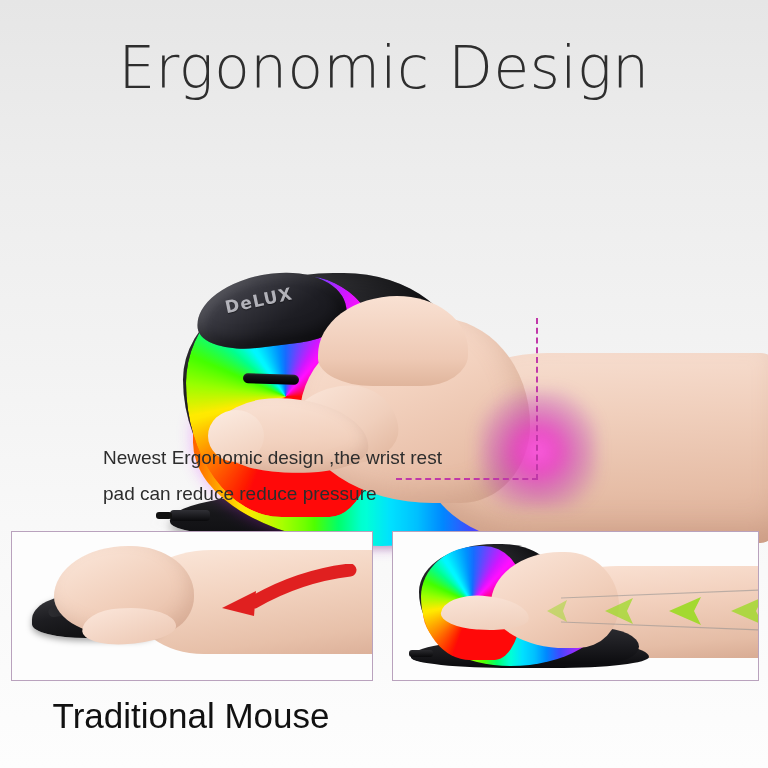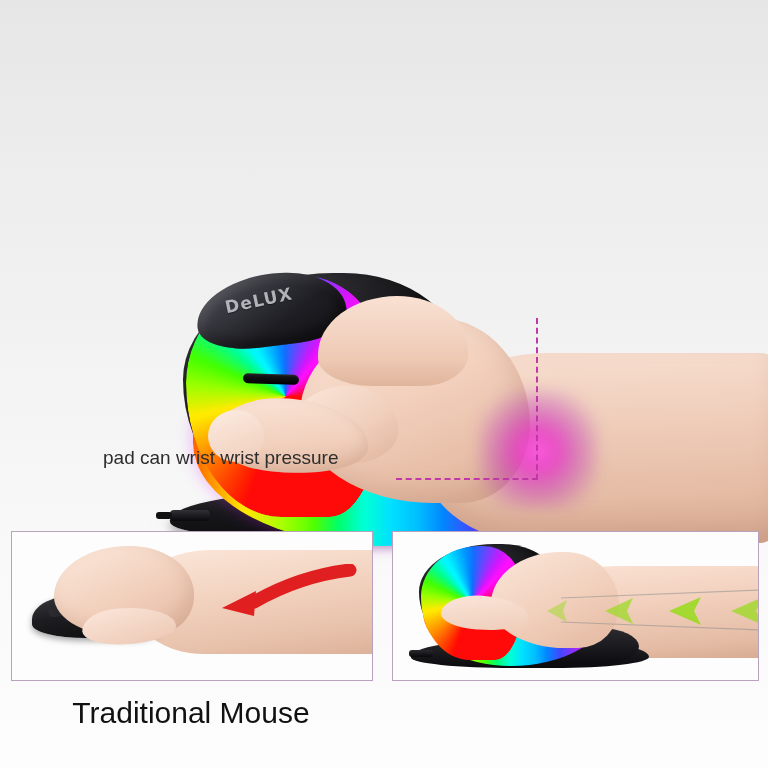--- a/index.html
+++ b/index.html
@@ -176,21 +176,21 @@
   
   .panels{position:absolute;left:0;top:520px;width:768px;height:248px;}
   .panel{
     position:absolute;top:11px;height:148px;
     background:#fdfdfd;border:1px solid #b9a2bd;overflow:hidden;
   }
   .panel.left{left:11px;width:360px;}
   .panel.right{left:392px;width:365px;}
   .panel-label{
     position:absolute;top:176px;width:100%;text-align:center;
-    font-size:30px;color:#111;font-weight:400;white-space:nowrap;
+    font-size:35px;color:#111;font-weight:400;white-space:nowrap;
     font-family:"Liberation Sans","DejaVu Sans",sans-serif;
   }
   .panel-label.left{left:0;width:382px;}
   .panel-label.right{left:386px;width:382px;}
 
   
   .t-arm{
     position:absolute;left:120px;top:18px;width:250px;height:104px;
     background:linear-gradient(172deg,#fbe7da 0%,#f3d4c1 40%,#e7c0a9 80%,#dcb099 100%);
     border-radius:40% 4% 4% 36% / 62% 8% 10% 64%;
@@ -274,20 +274,21 @@
     position:absolute;left:16px;top:118px;width:24px;height:7px;
     background:linear-gradient(180deg,#2a2a2e,#09090b);border-radius:3px;
   }
   .v-arrows{position:absolute;left:108px;top:46px;width:262px;height:66px;}
 </style>
 </head>
 <body>
 
 <div id="stage">
 
+  <div class="title">Ergonomic Design</div>
 
   <div class="hero">
 
     <div class="hero-shadow"></div>
 
     <div class="vm">
       <div class="base"></div>
       <div class="pad"></div>
       <div class="shell"></div>
       <div class="rgb-bot"></div>
@@ -307,21 +308,22 @@
       <div class="fingertip"></div>
     </div>
 
     <div class="glow"></div>
   </div>
 
   <div class="callout-v"></div>
   <div class="callout-h"></div>
 
   <div class="caption">
-    <div>pad can wrist wrist pressure</div>
+    <div>Newest Ergonomic design ,the wrist rest</div>
+    <div>pad can reduce reduce pressure</div>
   </div>
 
   <div class="panels">
 
     <div class="panel left">
       <div class="t-arm"></div>
       <div class="t-mouse"></div>
       <div class="t-palm"></div>
       <div class="t-thumb"></div>
       <svg class="t-arrow" viewBox="0 0 160 72">

